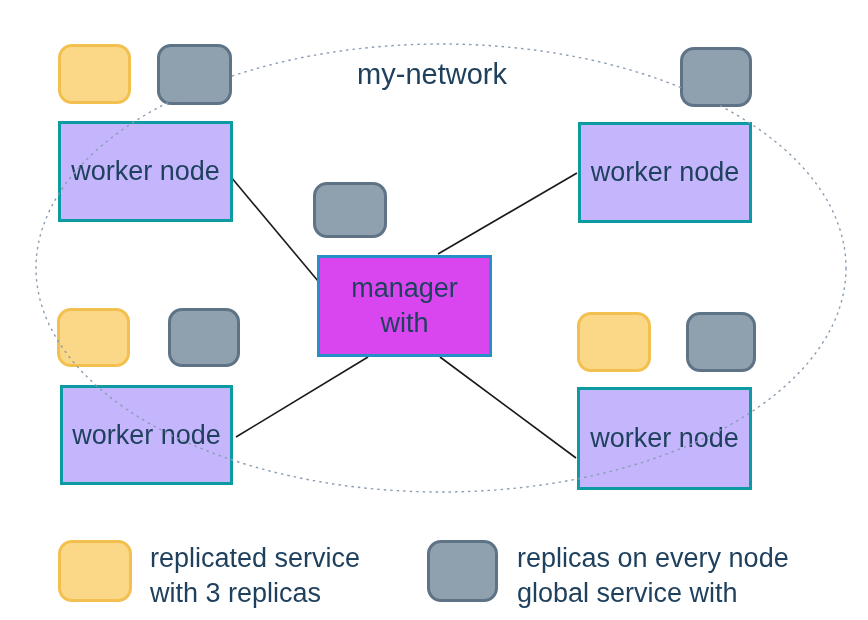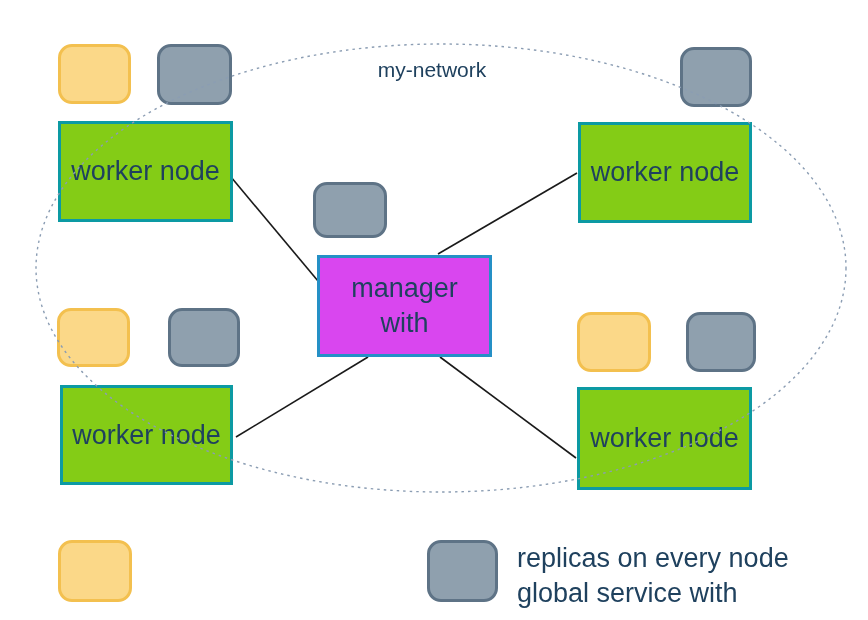--- a/index.html
+++ b/index.html
@@ -27,21 +27,21 @@
     box-sizing: border-box;
     display: flex;
     align-items: center;
     justify-content: center;
     text-align: center;
     font-size: 27px;
     color: #1F415E;
     z-index: 2;
   }
   .node.worker {
-    background: #84cc16;
+    background: #c4b5fd;
     border: 3px solid #0C9AA3;
   }
   .node.manager {
     background: #d946ef;
     border: 3px solid #2590C6;
   }
   .node .two-line { line-height: 35px; }
   .node .two-line span { display: block; }
   .svc {
     position: absolute;
@@ -56,21 +56,21 @@
   .svc.gray {
     background: #8FA0AE;
     border: 3px solid #5E7386;
   }
   .net-label {
     position: absolute;
     left: 332px;
     top: 58px;
     width: 200px;
     text-align: center;
-    font-size: 21px;
+    font-size: 29px;
     color: #1F415E;
     z-index: 2;
   }
   .legend-text {
     position: absolute;
     font-size: 27px;
     line-height: 35px;
     color: #1F415E;
     z-index: 2;
   }
@@ -133,20 +133,24 @@
     <span>worker node</span>
   </div>
   <div class="node manager" id="manager">
     <div class="two-line">
       <span>manager</span>
       <span>with</span>
     </div>
   </div>
 
   <div class="svc yellow" id="sq-y-legend"></div>
+  <div class="legend-text" id="legend-text-replicated">
+    <span>replicated service</span>
+    <span>with 3 replicas</span>
+  </div>
   <div class="svc gray" id="sq-g-legend"></div>
   <div class="legend-text" id="legend-text-global">
     <span>replicas on every node</span>
     <span>global service with</span>
   </div>
 
   <svg class="layer" width="868" height="620" style="z-index:3">
     <ellipse cx="441" cy="268" rx="405" ry="224" fill="none" stroke="#8B9DB3" stroke-width="1.4" stroke-dasharray="2.5,4"></ellipse>
   </svg>
 

